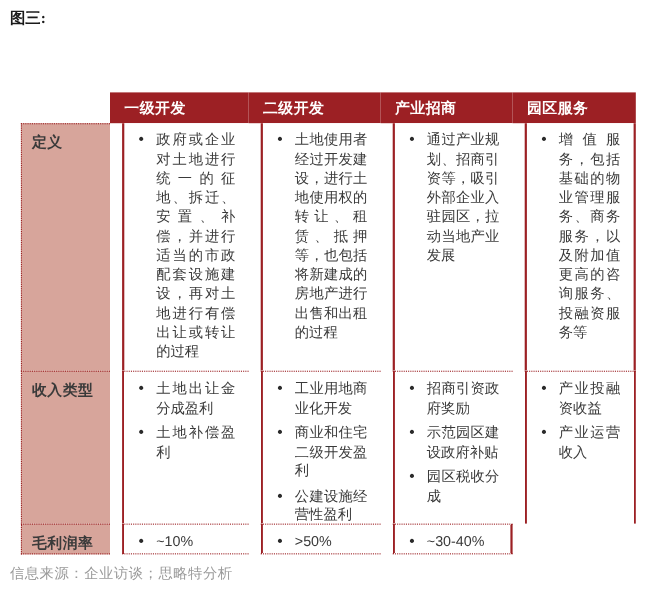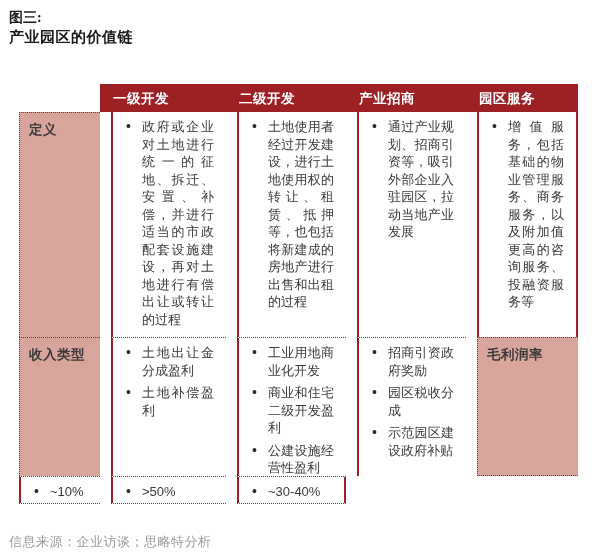--- a/index.html
+++ b/index.html
@@ -52,30 +52,29 @@
     text-align: justify;
     margin-bottom: 5px;
     color: #3a3a3a;
   }
   li.bullet-item::before {
     content: "\2022";
     position: absolute; left: 13px; top: 0;
     font-size: 14px; color: #2a2a2a;
   }
   .footer {
-    position: absolute; left: 9px; top: 533px;
+    position: absolute; left: 9px; top: 512px;
     font-size: 13px; color: #9a9a9a; letter-spacing: 0.5px;
   }
 </style>
 </head>
 <body>
 
 <div class="title-block">
   <div class="fig-label">图三:</div>
-  <div class="fig-title">产业园区的价值链</div>
 </div>
 
 <div class="grid" id="grid">
   <div class="corner"></div>
   <div class="hcell">一级开发</div>
   <div class="hcell">二级开发</div>
   <div class="hcell">产业招商</div>
   <div class="hcell">园区服务</div>
 <div class="cell label-cell tline">定义</div>
     <div class="cell body-cell">
@@ -108,22 +107,28 @@
     <div class="cell body-cell tline">
       <ul class="bullets">
         <li class="bullet-item">工业用地商业化开发</li>
         <li class="bullet-item">商业和住宅二级开发盈利</li>
         <li class="bullet-item">公建设施经营性盈利</li>
       </ul>
     </div>
     <div class="cell body-cell tline">
       <ul class="bullets">
         <li class="bullet-item">招商引资政府奖励</li>
+        <li class="bullet-item">示范园区建设政府补贴</li>
         <li class="bullet-item">园区税收分成</li>
-        <li class="bullet-item">示范园区建设政府补贴</li>
+      </ul>
+    </div>
+    <div class="cell body-cell tline col-last">
+      <ul class="bullets">
+        <li class="bullet-item">产业投融资收益</li>
+        <li class="bullet-item">产业运营收入</li>
       </ul>
     </div>
     <div class="cell label-cell tline bline">毛利润率</div>
     <div class="cell body-cell tline bline">
       <ul class="bullets">
         <li class="bullet-item">~10%</li>
       </ul>
     </div>
     <div class="cell body-cell tline bline">
       <ul class="bullets">

